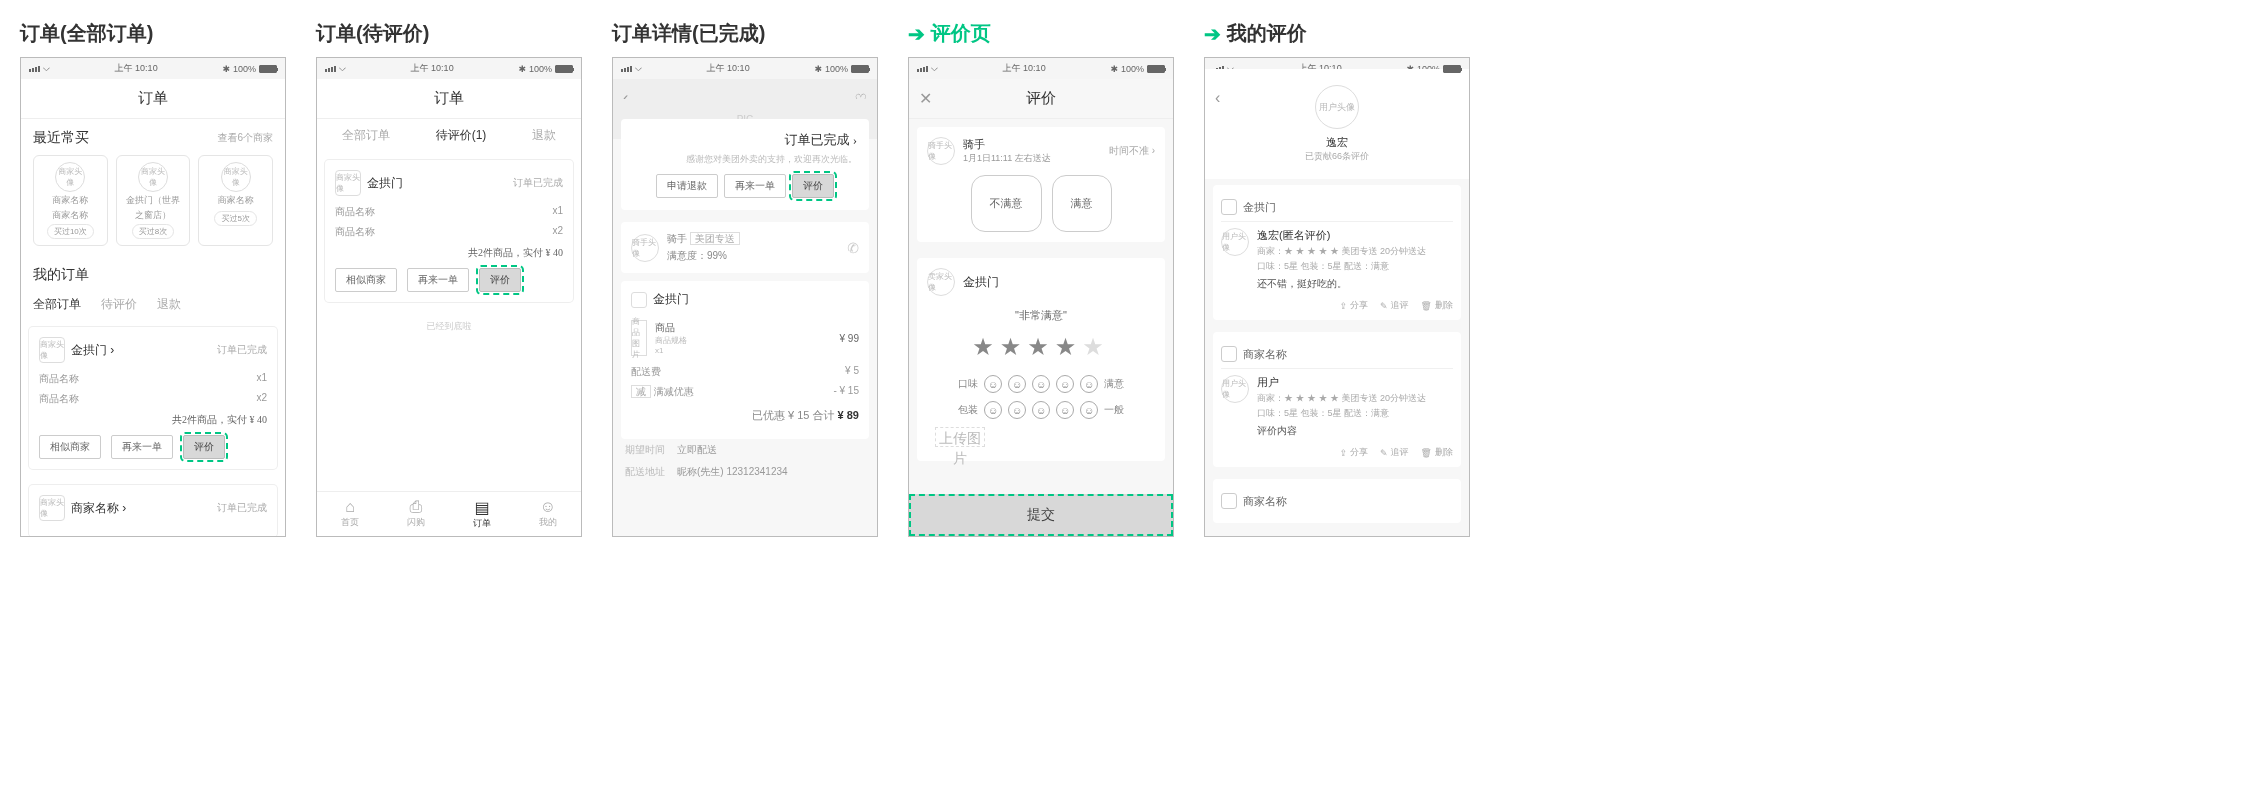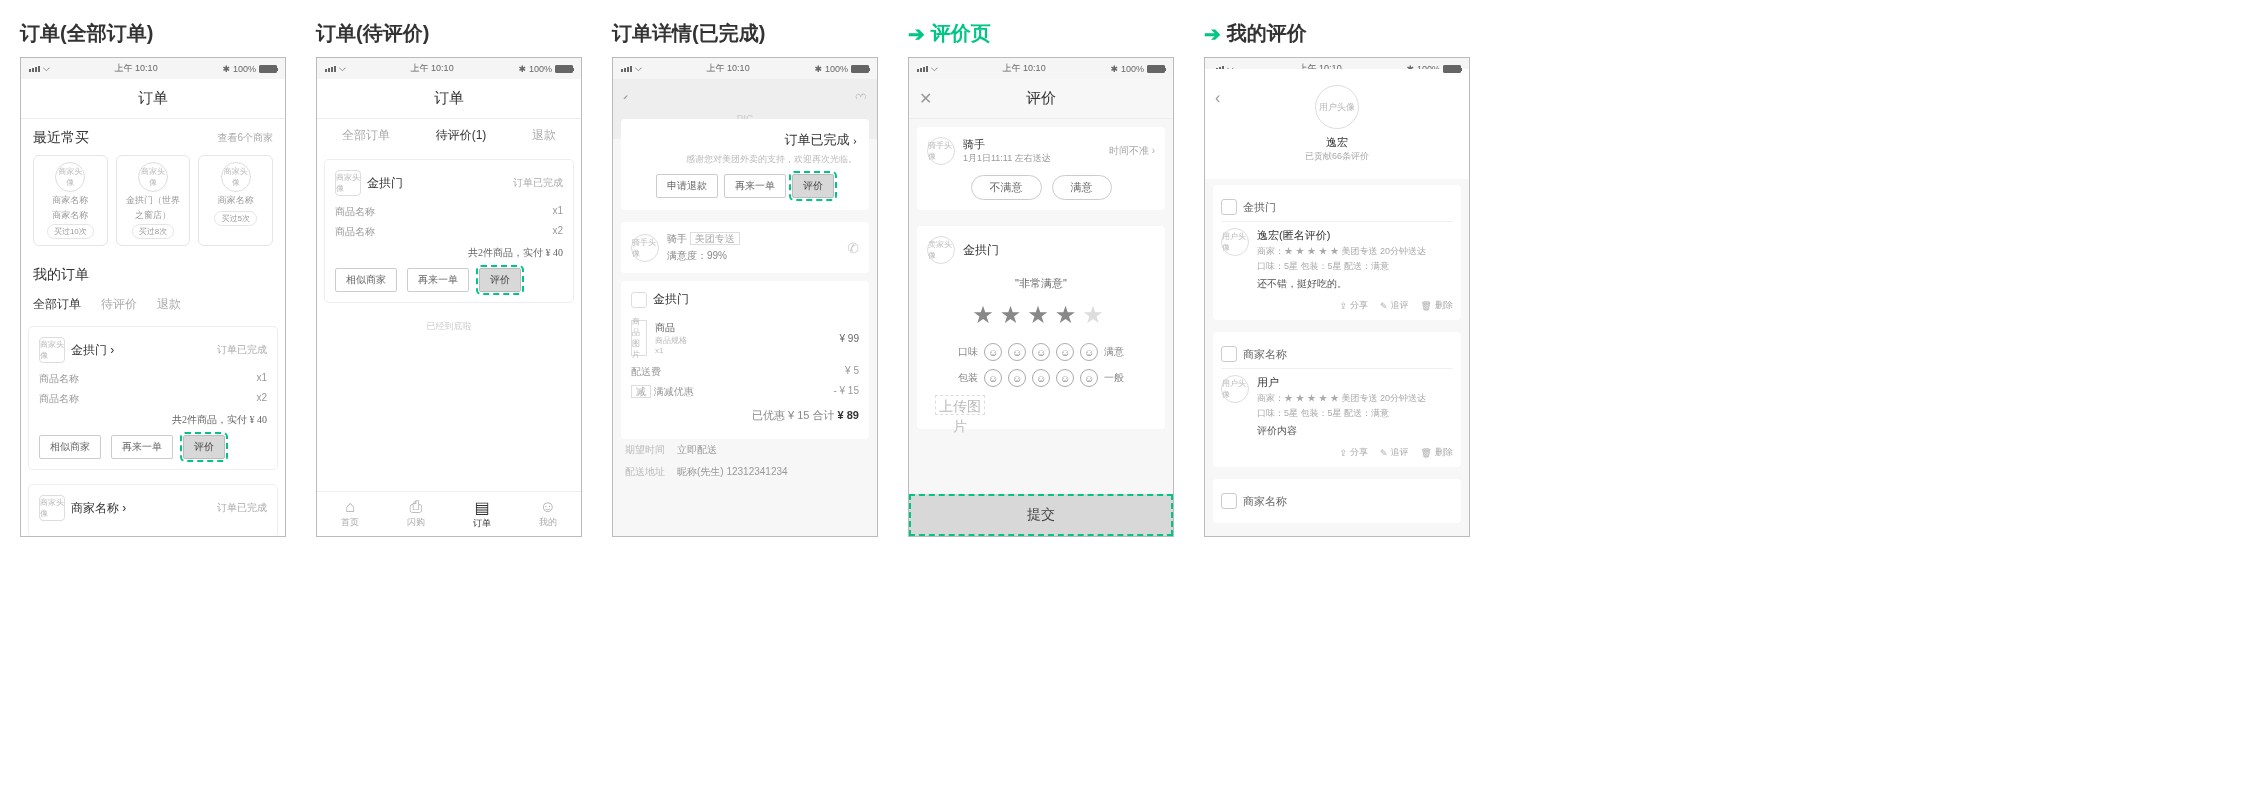--- a/index.html
+++ b/index.html
@@ -66,21 +66,21 @@
 .total { text-align: right; font-size: 11px; padding: 6px 0; }
 .total b { color: #333; }
 .call { text-align: center; padding: 10px; font-size: 11px; color: #999; background: #fff; margin: 8px; border-radius: 4px; }
 .dl-row { display: flex; gap: 12px; font-size: 10px; padding: 4px 12px; color: #999; }
 .dl-row .k { color: #bbb; }
 .eval-rider { background: #fff; margin: 8px; border-radius: 4px; padding: 10px; }
 .eval-hdr { display: flex; align-items: center; gap: 8px; }
 .eval-hdr .av { width: 28px; height: 28px; border: 1px solid #ddd; border-radius: 50%; font-size: 8px; display: flex; align-items: center; justify-content: center; color: #bbb; }
 .eval-hdr .r { margin-left: auto; font-size: 10px; color: #aaa; }
 .eval-btns { display: flex; gap: 10px; justify-content: center; margin-top: 10px; }
-.pill { border: 1px solid #ccc; border-radius: 14px; padding: 4px 18px; font-size: 11px; color: #666; }
+.pill { border: 1px solid #ccc; border-radius: 14px; padding: 20px 18px; font-size: 11px; color: #666; }
 .stars { text-align: center; font-size: 24px; color: #888; letter-spacing: 6px; margin: 10px 0; }
 .stars .dim { color: #ddd; }
 .rate-lbl { text-align: center; font-size: 11px; color: #666; margin-bottom: 6px; }
 .faces { display: flex; align-items: center; gap: 6px; justify-content: center; font-size: 10px; color: #888; padding: 4px 0; }
 .face { width: 18px; height: 18px; border: 1px solid #aaa; border-radius: 50%; display: flex; align-items: center; justify-content: center; font-size: 10px; }
 .txta { border: 1px solid #e5e5e5; margin: 8px; padding: 8px; font-size: 10px; color: #bbb; height: 50px; position: relative; }
 .txta .hint { position: absolute; right: 6px; bottom: 4px; font-size: 9px; color: #ccc; }
 .submit { background: #d8d8d8; text-align: center; padding: 12px; font-size: 14px; color: #444; margin-top: auto; outline: 2px dashed #00c684; outline-offset: -2px; }
 .profile { text-align: center; padding: 16px; background: #fff; }
 .profile .av { width: 44px; height: 44px; border: 1px solid #ddd; border-radius: 50%; margin: 0 auto 6px; display: flex; align-items: center; justify-content: center; font-size: 9px; color: #bbb; }

